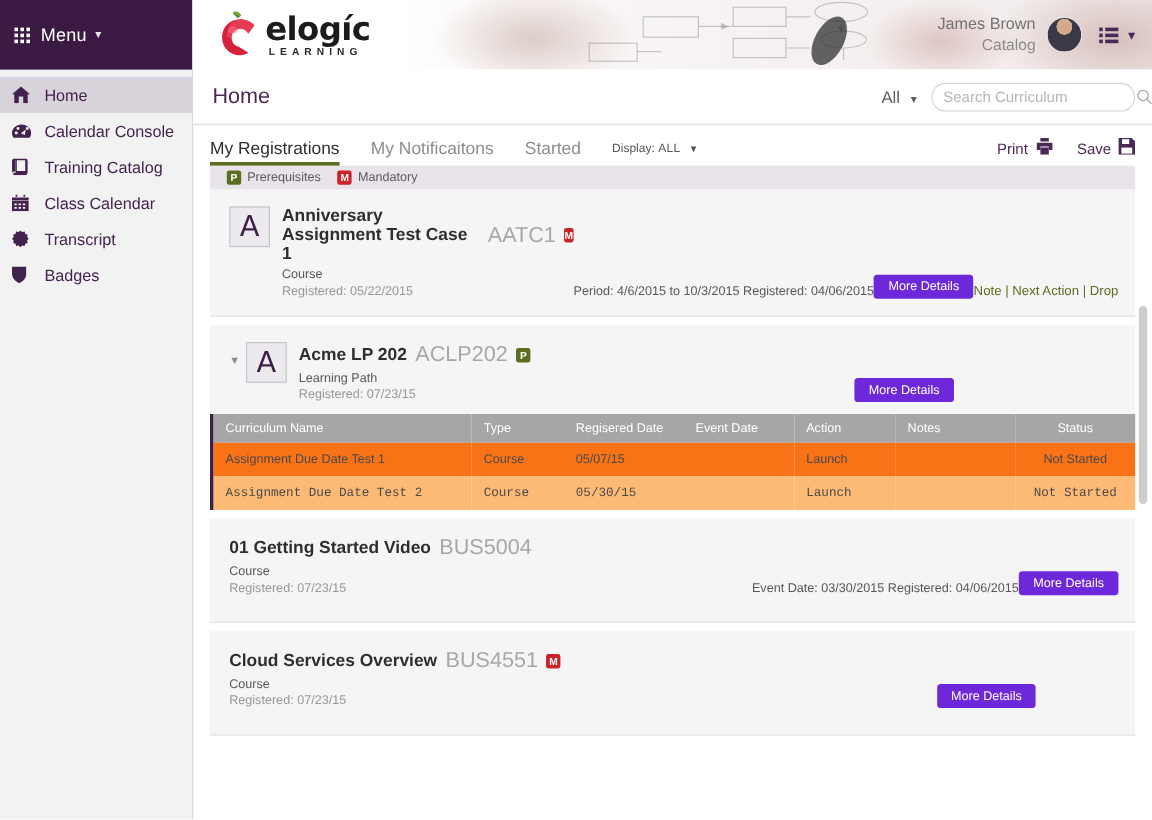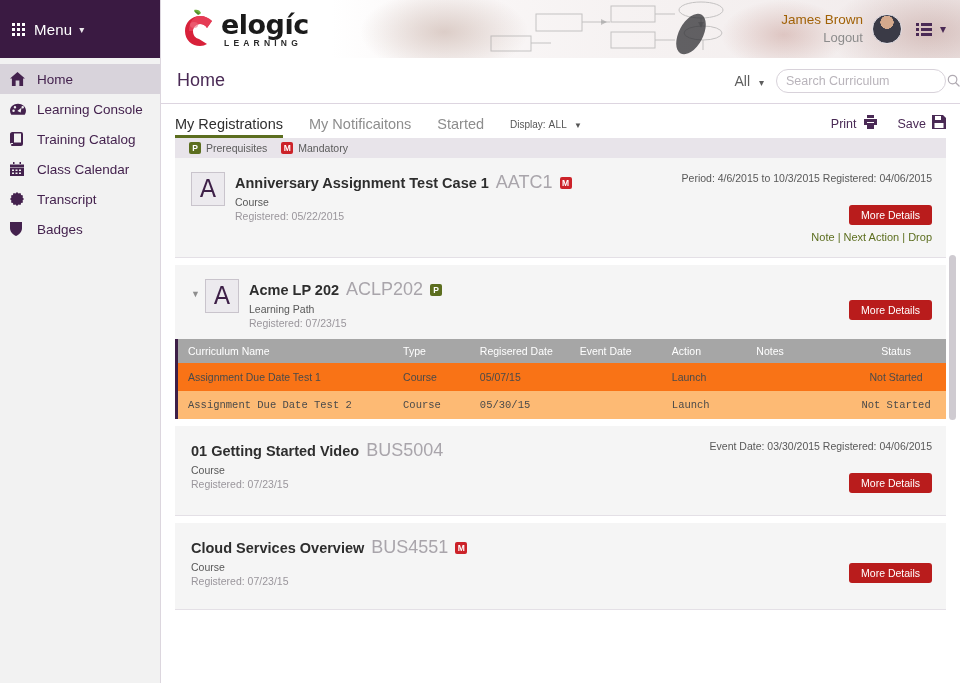--- a/index.html
+++ b/index.html
@@ -96,21 +96,21 @@
   }
   .logo-sub {
     font-size: 8.5px; letter-spacing: 4.2px; color: #2a2a2a;
     margin-top: 1px; padding-left: 3px; font-weight: bold;
   }
   .user-area {
     position: absolute; right: 14px; top: 0; height: 58px;
     display: flex; align-items: center; z-index: 3;
   }
   .user-names { text-align: right; line-height: 1.35; margin-right: 9px; }
-  .user-name { font-size: 13.5px; color: #a16207; }
+  .user-name { font-size: 13.5px; color: #737373; }
   .user-logout { font-size: 13px; color: #8c8c8c; cursor: pointer; }
   .avatar {
     width: 30px; height: 30px; border-radius: 50%;
     background: radial-gradient(circle at 50% 26%, #d5a98c 0 26%, #3a3a46 27% 100%);
     border: 1px solid #e2dee4;
     overflow: hidden; position: relative;
   }
   .hamburger-menu { display: flex; align-items: center; margin-left: 14px; cursor: pointer; }
   .ham-icon { display: flex; flex-direction: column; gap: 2px; }
   .ham-icon span { display: flex; align-items: center; gap: 2px; }
@@ -223,27 +223,27 @@
   .badge-inline {
     width: 12px; height: 12px; border-radius: 2px;
     color: #fff; font-size: 8.5px; font-weight: bold;
     display: flex; align-items: center; justify-content: center;
   }
   .card-type { font-size: 10.5px; color: #585858; margin-top: 3px; }
   .card-reg { font-size: 10.5px; color: #9a969c; margin-top: 2px; }
   .card-teaser { font-size: 10.5px; color: #9a969c; margin-top: 2px; }
   .card-right {
     text-align: right; flex-shrink: 0;
-    display: flex; flex-direction: column; align-items: flex-end;
+    display: flex; flex-direction: row; align-items: flex-end;
     min-width: 220px;
   }
   .card-meta { font-size: 10.5px; color: #585858; }
   .more-details {
     margin-top: 21px;
-    background: #b91c1c; color: #ffffff;
+    background: #6d28d9; color: #ffffff;
     font-size: 10.5px;
     padding: 4px 12px; border-radius: 3px;
     border: 0; cursor: pointer;
     font-family: "Liberation Sans", sans-serif;
   }
   .card-links {
     margin-top: 6px; font-size: 11px; color: #5c6e1f; cursor: pointer;
   }
 
   
@@ -310,21 +310,21 @@
           </svg>
       </span>
       <span>Home</span>
     </div>
     <div class="nav-item">
       <span class="nav-ico">
         <svg width="16" height="14" viewBox="0 0 18 14">
             <path d="M9 1C4 1 0 4.5 0 9c0 1.6.5 3.1 1.4 4.4h15.2C17.5 12.1 18 10.6 18 9c0-4.5-4-8-9-8zm-5 9.5a1.4 1.4 0 110-2.8 1.4 1.4 0 010 2.8zm1.6-4.2a1.4 1.4 0 110-2.8 1.4 1.4 0 010 2.8zM12 11L8.3 9.3l4.6-3.6L12 11zm2.3-4.7a1.4 1.4 0 110-2.8 1.4 1.4 0 010 2.8z"></path>
           </svg>
       </span>
-      <span>Learning Console</span>
+      <span>Calendar Console</span>
     </div>
     <div class="nav-item">
       <span class="nav-ico">
         <svg width="14" height="14" viewBox="0 0 14 14">
             <path d="M2 0h9a2 2 0 012 2v10a2 2 0 01-2 2H2a1 1 0 010-2h1V1.8A1.8 1.8 0 012 0zm2 1.5v9h7v-9H4z"></path>
             <path d="M0 2.2C0 1 1 0 2.2 0H3v11H1.4A1.4 1.4 0 000 12.4V2.2z"></path>
           </svg>
       </span>
       <span>Training Catalog</span>
     </div>
@@ -391,21 +391,21 @@
       </div>
       <div class="logo-text">
         <div class="logo-main">elogíc</div>
         <div class="logo-sub">LEARNING</div>
       </div>
     </div>
 
     <div class="user-area">
       <div class="user-names">
         <div class="user-name">James Brown</div>
-        <div class="user-logout">Logout</div>
+        <div class="user-logout">Catalog</div>
       </div>
       <div class="avatar"></div>
       <div class="hamburger-menu">
         <span class="ham-icon">
           <span>
               <b></b>
               <u></u>
             </span>
           <span>
               <b></b>

